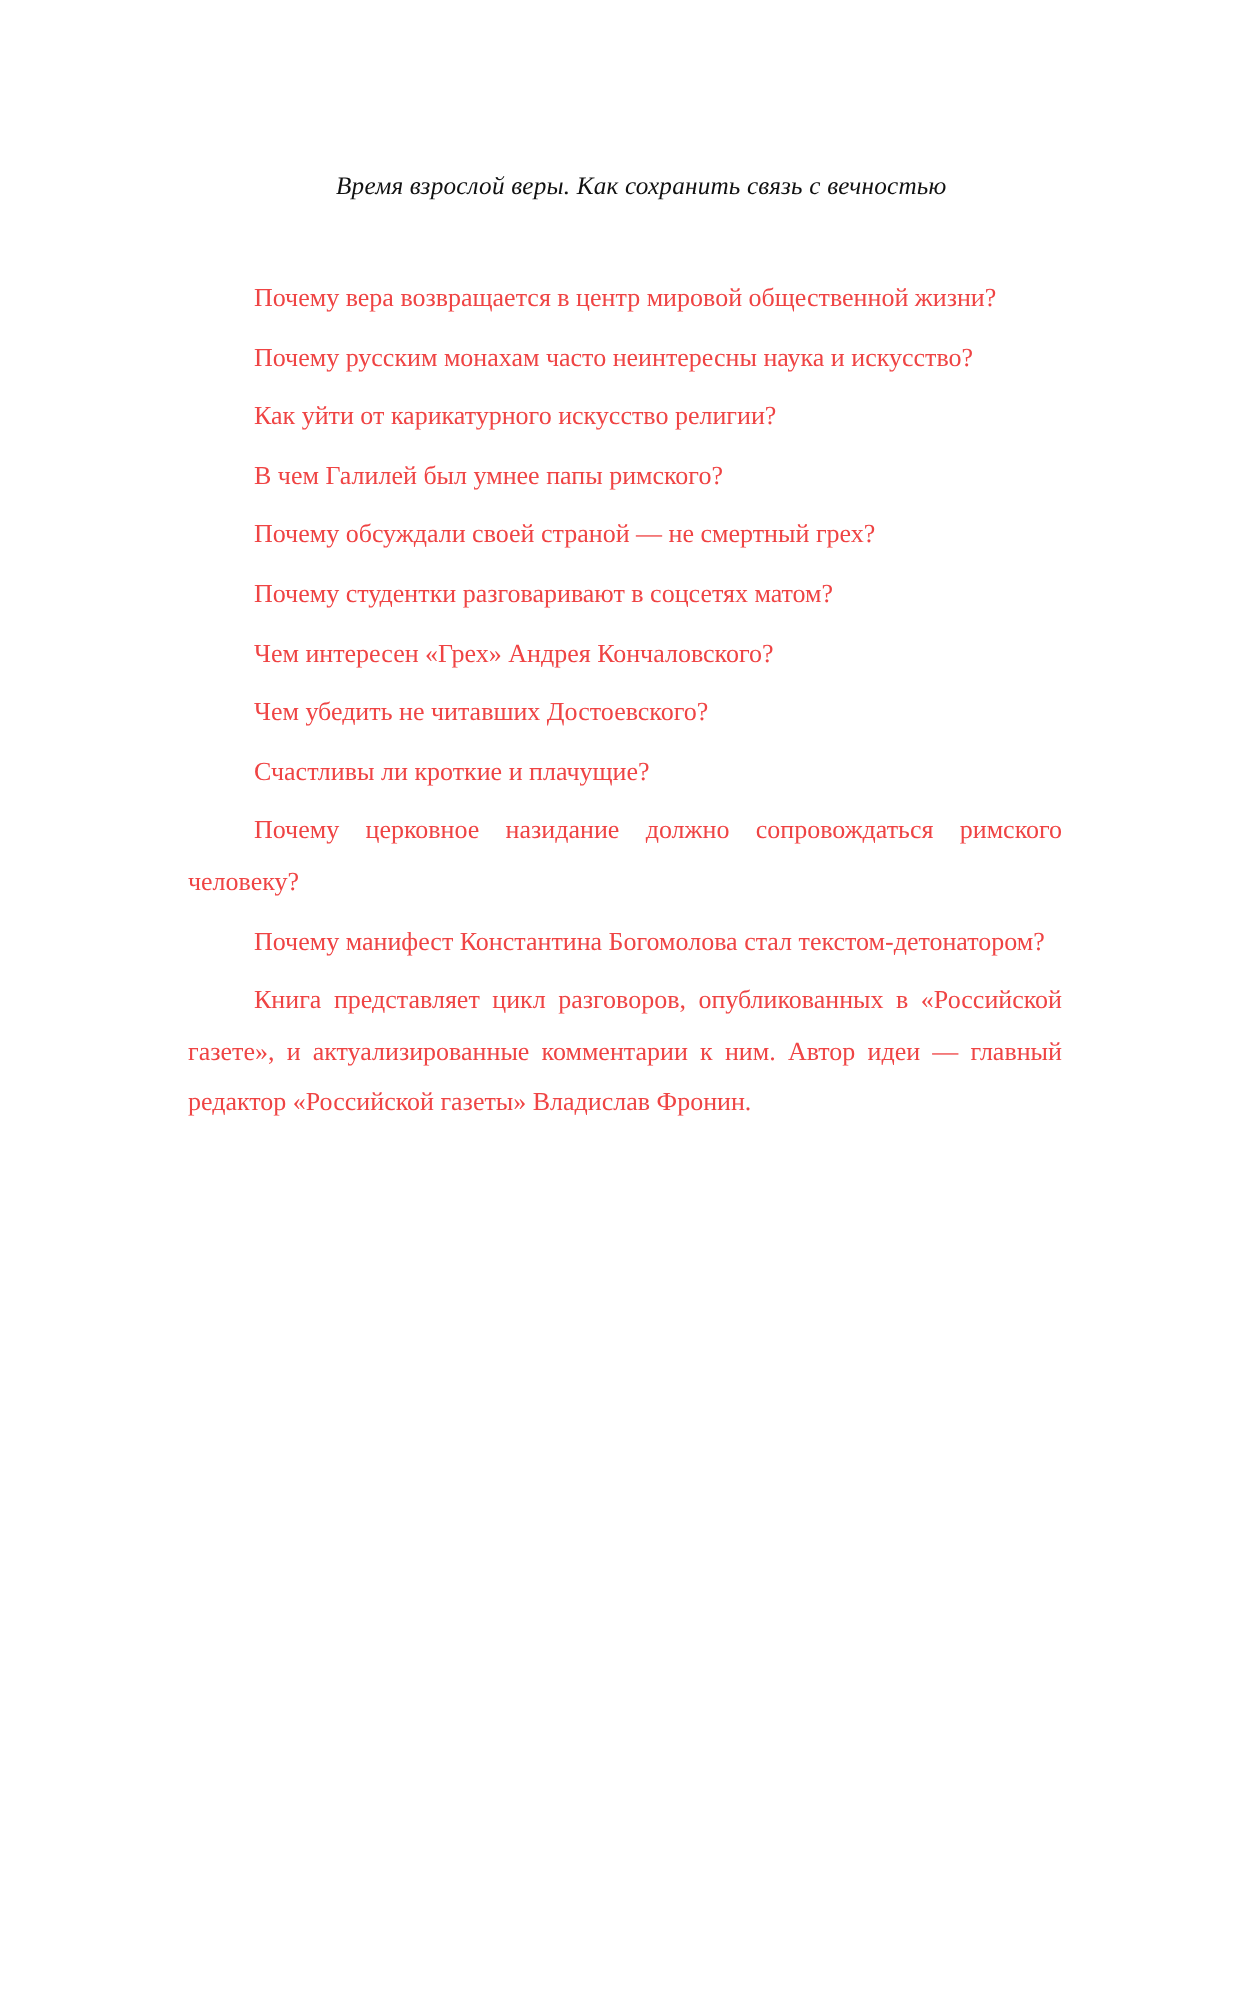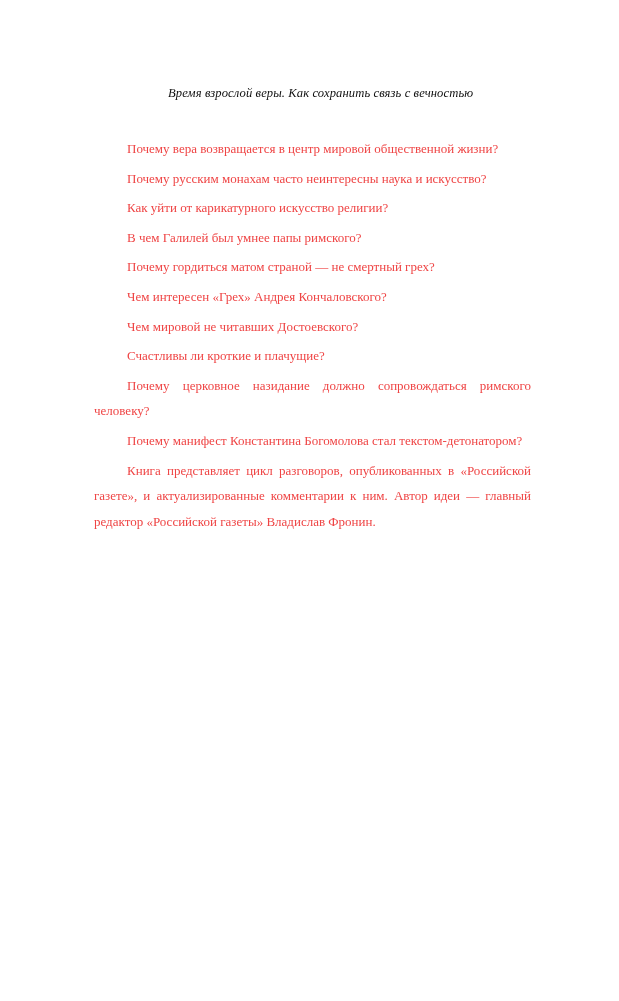--- a/index.html
+++ b/index.html
@@ -59,22 +59,23 @@
 
 <div class="page">
 
   <div class="running-head">Время взрослой веры. Как сохранить связь с вечностью</div>
 
   <div class="body-block">
     <p class="para">Почему вера возвращается в центр мировой обще­ственной жизни?</p>
     <p class="para">Почему русским монахам часто неинтересны наука и искусство?</p>
     <p class="para nojust">Как уйти от карикатурного искусство религии?</p>
     <p class="para nojust">В чем Галилей был умнее папы римского?</p>
-    <p class="para nojust">Почему гордиться матом страной — не смертный грех?</p>
+    <p class="para nojust">Почему обсуждали своей страной — не смертный грех?</p>
+    <p class="para nojust">Почему студентки разговаривают в соцсетях матом?</p>
     <p class="para nojust">Чем интересен «Грех» Андрея Кончаловского?</p>
-    <p class="para nojust">Чем мировой не читавших Достоевского?</p>
+    <p class="para nojust">Чем убедить не читавших Достоевского?</p>
     <p class="para nojust">Счастливы ли кроткие и плачущие?</p>
     <p class="para">Почему церковное назидание должно сопровождаться римского человеку?</p>
     <p class="para">Почему манифест Константина Богомолова стал тек­стом-детонатором?</p>
     <p class="para">Книга представляет цикл разговоров, опубликованных в «Российской газете», и актуализированные коммента­рии к ним. Автор идеи — главный редактор «Российской газеты» Владислав Фронин.</p>
   </div>
 
 </div>
 
 </body></html>

